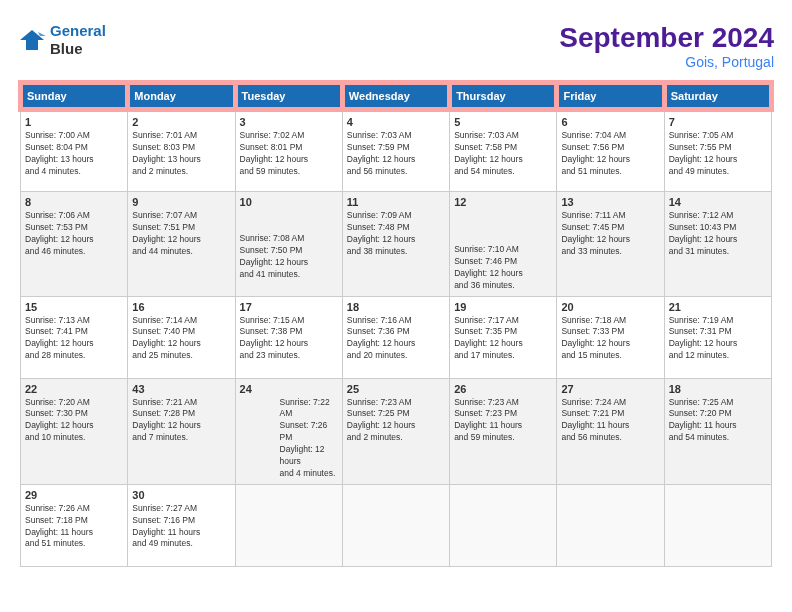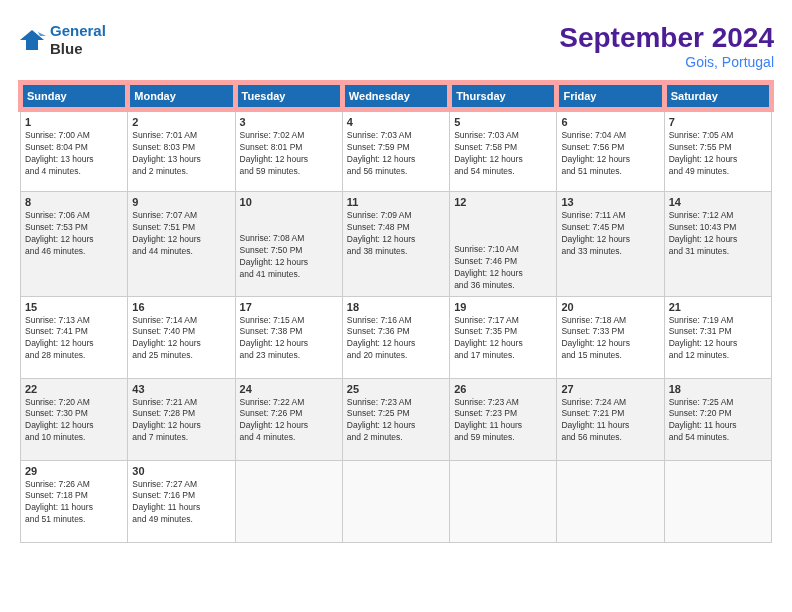--- a/index.html
+++ b/index.html
@@ -289,21 +289,21 @@
           </td>
           <td>
             <span class="day-num">43</span>
             <div class="day-info" style="white-space: pre-line;">Sunrise: 7:21 AM
 Sunset: 7:28 PM
 Daylight: 12 hours
 and 7 minutes.</div>
           </td>
           <td>
             <span class="day-num">24</span>
-            <div class="day-info" style="white-space: pre-line;">Sunrise: 7:22 AM
+            <div class="day-info" style="white-space: pre-line; margin-left: 40px;">Sunrise: 7:22 AM
 Sunset: 7:26 PM
 Daylight: 12 hours
 and 4 minutes.</div>
           </td>
           <td>
             <span class="day-num">25</span>
             <div class="day-info" style="white-space: pre-line;">Sunrise: 7:23 AM
 Sunset: 7:25 PM
 Daylight: 12 hours
 and 2 minutes.</div>

